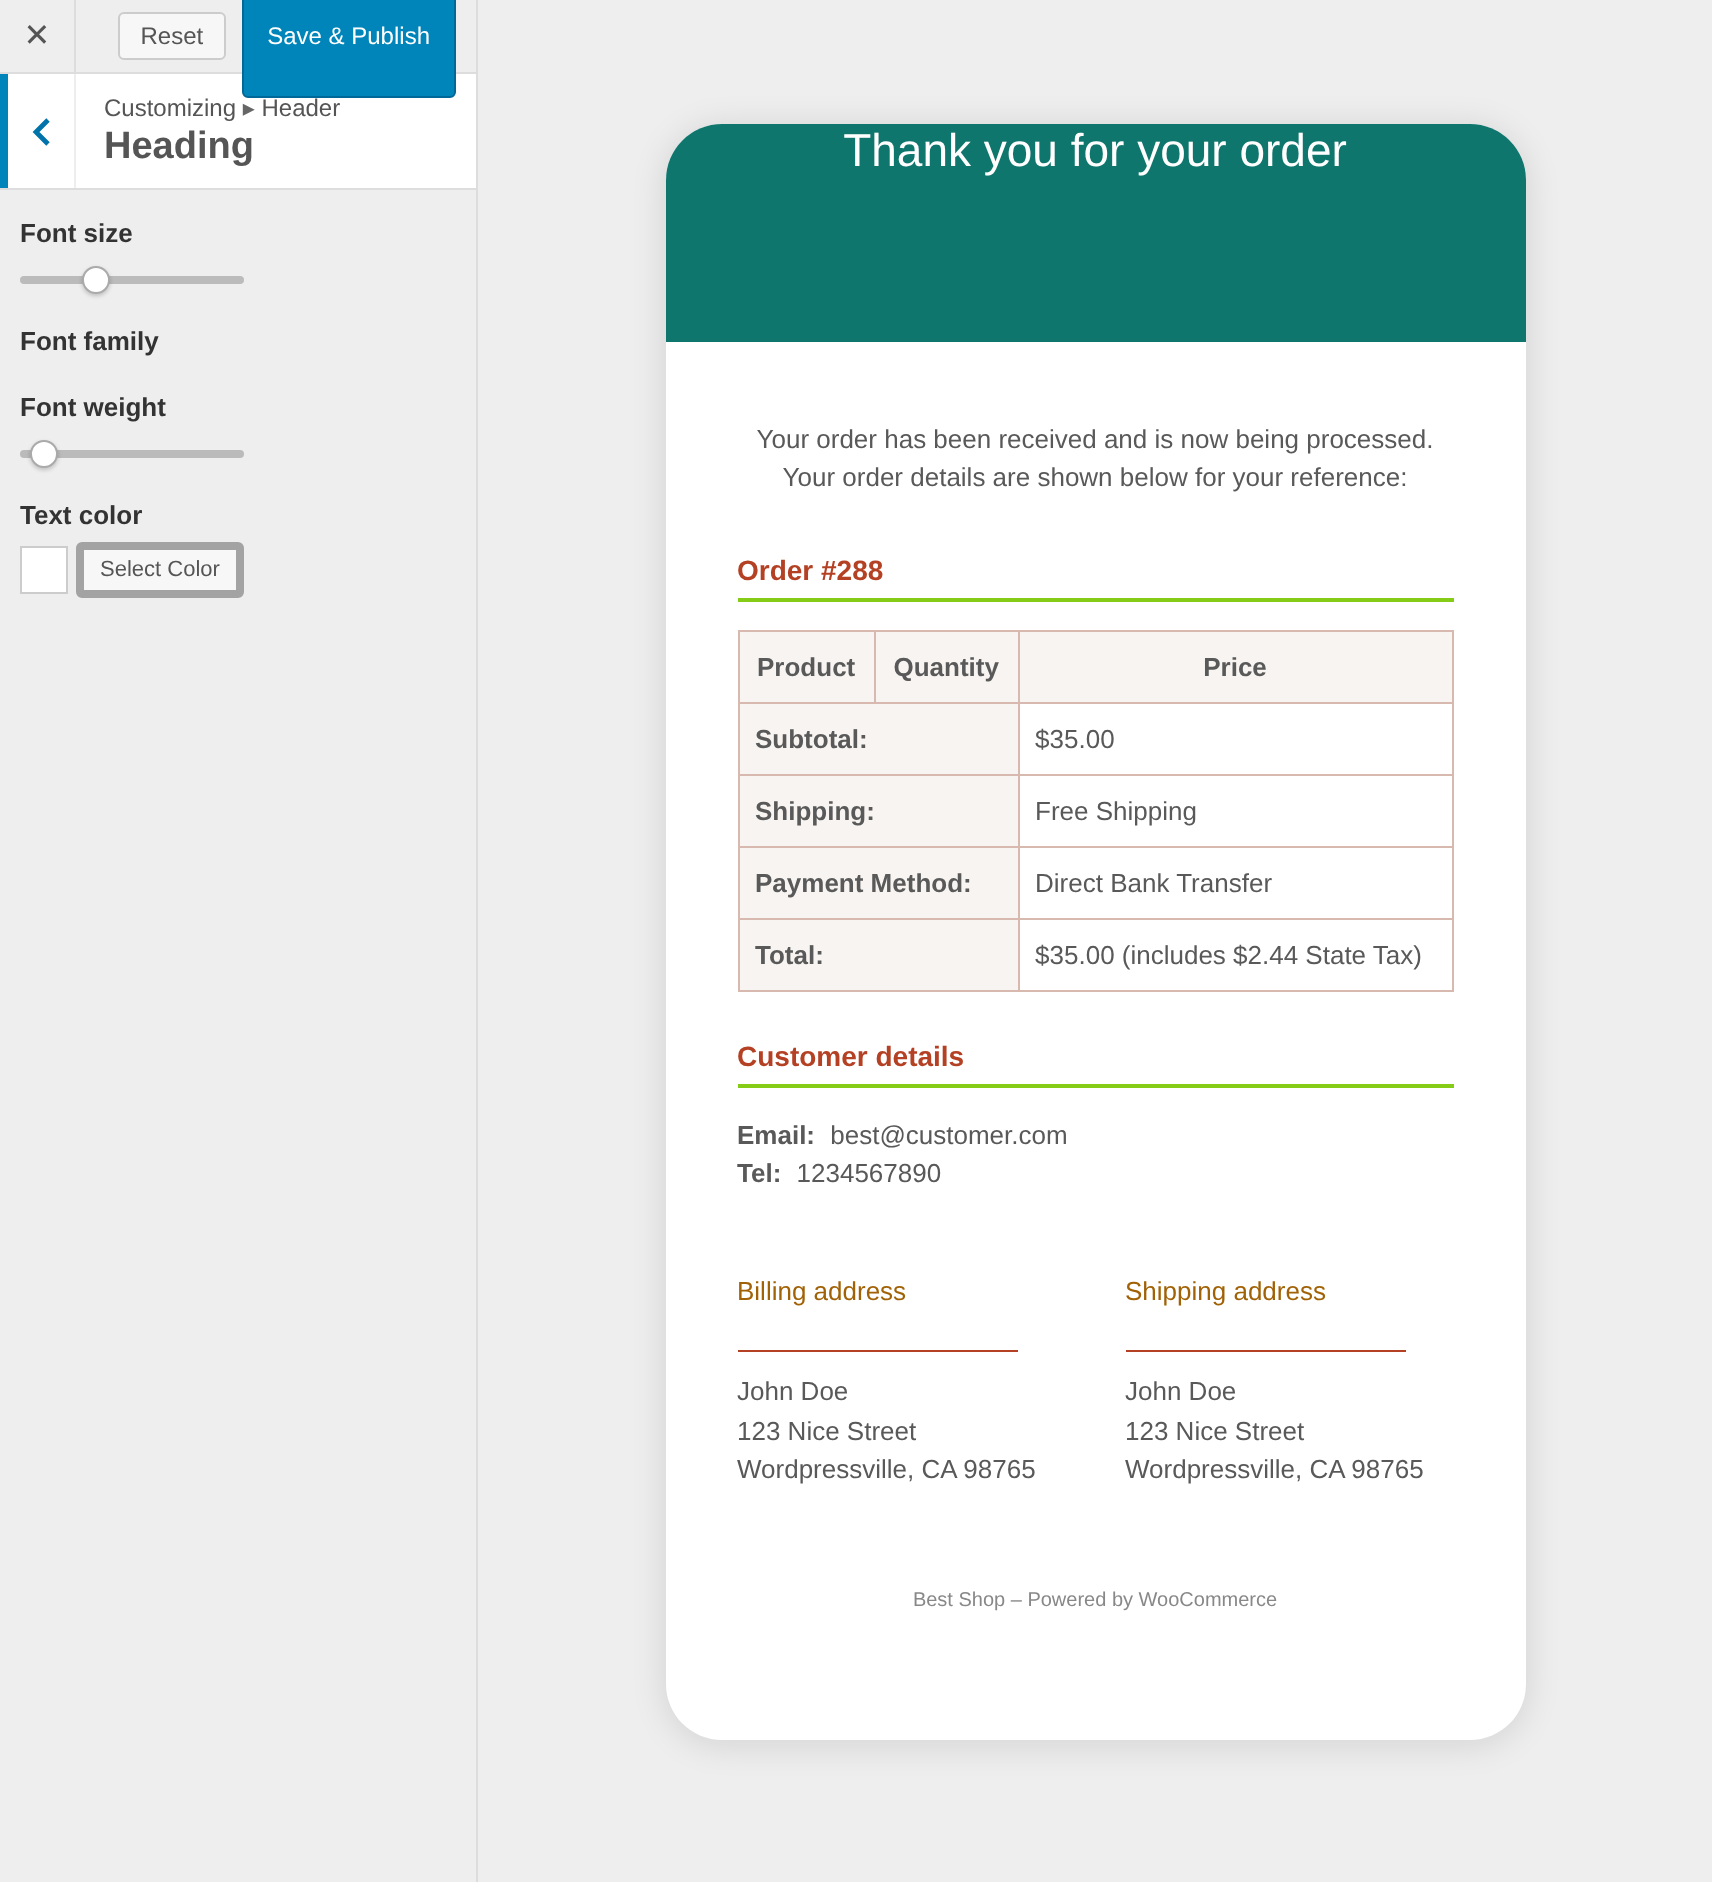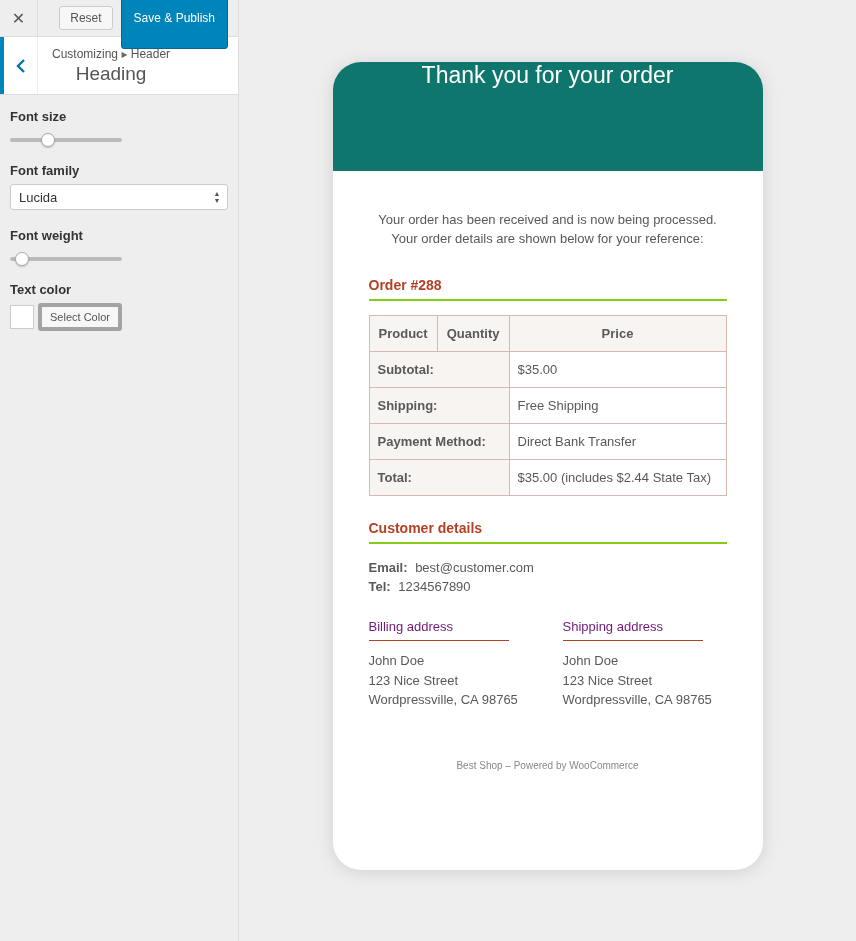--- a/index.html
+++ b/index.html
@@ -80,29 +80,28 @@
     color: #0073aa;
     font-size: 16px;
     font-weight: bold;
     cursor: pointer;
   }
   .crumb-body {
     padding: 10px 14px;
     display: flex;
     flex-direction: column;
     justify-content: center;
-    align-items: center;
   }
   .crumb-small {
     font-size: 12px;
     color: #555;
   }
   .crumb-big {
     font-size: 19px;
-    font-weight: 400;
+    font-weight: 700;
     color: #555;
     margin-top: 2px;
   }
   .crumb-caret { color:#666; }
 
   .controls { padding: 14px 10px; }
   .ctrl-group { margin-bottom: 18px; }
   .ctrl-label {
     font-size: 13px;
     font-weight: 600;
@@ -229,28 +228,29 @@
   .intro { text-align: center; line-height: 1.45; margin-bottom: 28px; }
   .section-h {
     color: #b44124;
     font-size: 14px;
     font-weight: 600;
     padding-bottom: 6px;
     border-bottom: 2px solid #84cc16;
     margin-bottom: 14px;
   }
   .sub-h {
-    color: #701a75;
+    color: #a16207;
     font-size: 13px;
     font-weight: 500;
-    padding-bottom: 4px;
+    padding-bottom: 20px;
     border-bottom: 1px solid #b44124;
     margin-bottom: 10px;
     display: inline-block;
     width: 140px;
+    margin-top: 19px;
   }
   table.order {
     width: 100%;
     border-collapse: collapse;
     margin-bottom: 24px;
     font-size: 13px;
   }
   table.order th, table.order td {
     border: 1px solid #d7b9af;
     padding: 10px 8px;
@@ -307,27 +307,20 @@
 
   <div class="controls">
 
     <div class="ctrl-group">
       <span class="ctrl-label">Font size</span>
       <input type="range" min="0" max="100" value="32" class="slider" style="">
     </div>
 
     <div class="ctrl-group">
       <span class="ctrl-label">Font family</span>
-      <div class="select-wrap">
-        <input class="select" readonly="" value="Lucida" style="">
-        <div class="select-arrows">
-          <span>▲</span>
-            <span>▼</span>
-        </div>
-      </div>
     </div>
 
     <div class="ctrl-group">
       <span class="ctrl-label">Font weight</span>
       <input type="range" min="0" max="100" value="5" class="slider" style="">
     </div>
 
     <div class="ctrl-group">
       <span class="ctrl-label">Text color</span>
       <div class="color-row">

